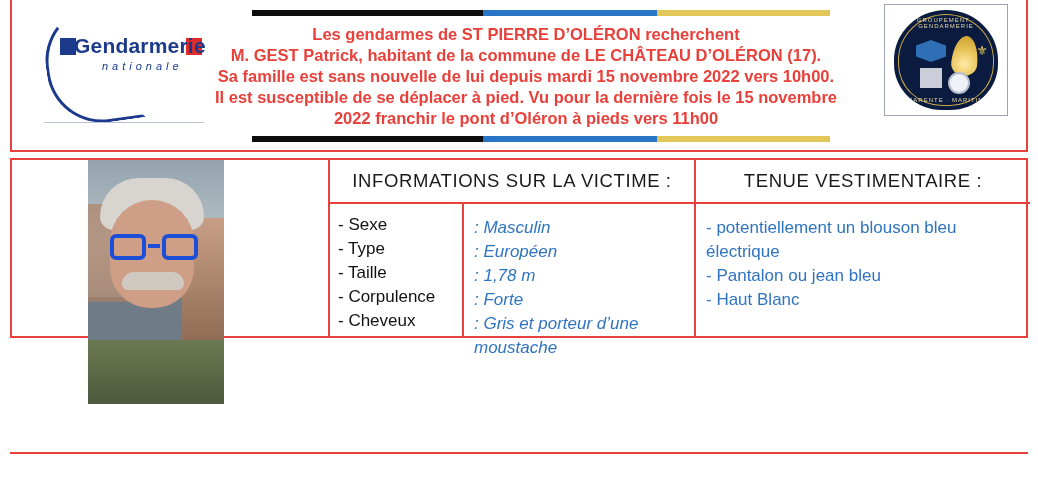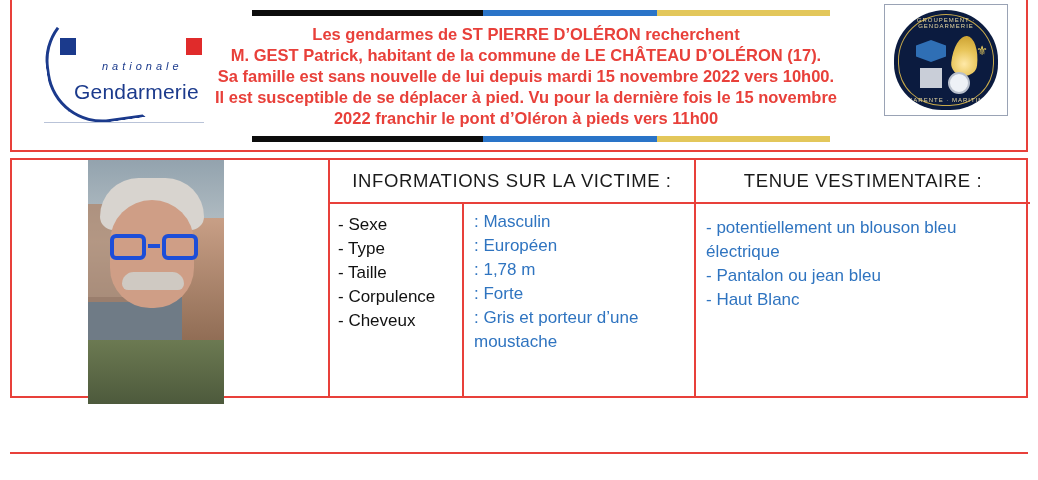--- a/index.html
+++ b/index.html
@@ -69,24 +69,23 @@
     height: 17px;
     display: block;
   }
   .logo-bars .b1 { left: 6px; background: #1b3a8c; }
   .logo-bars .b2 { left: 132px; background: #e02b2b; }
   .logo-word {
     position: absolute;
     left: 50px;
     top: 30px;
     font-size: 21px;
-    font-weight: normal;
+    font-weight: bold;
     color: #1b3a8c;
     letter-spacing: 0.2px;
-    margin-top: 46px;
   }
   .logo-sub {
     position: absolute;
     left: 78px;
     top: 56px;
     font-size: 11px;
     color: #1b3a8c;
     letter-spacing: 4px;
     font-style: italic;
   }
@@ -200,21 +199,21 @@
     font-size: 13px;
     line-height: 13px;
   }
 
   
   .table {
     position: absolute;
     left: 10px;
     top: 158px;
     width: 1018px;
-    height: 240px;
+    height: 180px;
     border: 2px solid #e8403a;
     box-sizing: border-box;
   }
   .col-photo {
     position: absolute;
     left: 0; top: 0;
     width: 318px; height: 100%;
     border-right: 2px solid #e8403a;
     box-sizing: border-box;
   }
@@ -308,21 +307,22 @@
   }
   .labels {
     width: 134px;
     border-right: 2px solid #e8403a;
     box-sizing: border-box;
     padding: 9px 0 0 8px;
   }
   .values {
     flex: 1;
     box-sizing: border-box;
-    padding: 6px 10px 0 10px;
+    padding: 12px 10px 0 10px;
+    font-style: italic;
   }
   .labels .row, .values .row {
     font-size: 17px;
     line-height: 24px;
     color: #111;
     white-space: nowrap;
   }
   .values .row { color: #2f74c0; white-space: normal; }
   .tenue-body {
     position: absolute;

